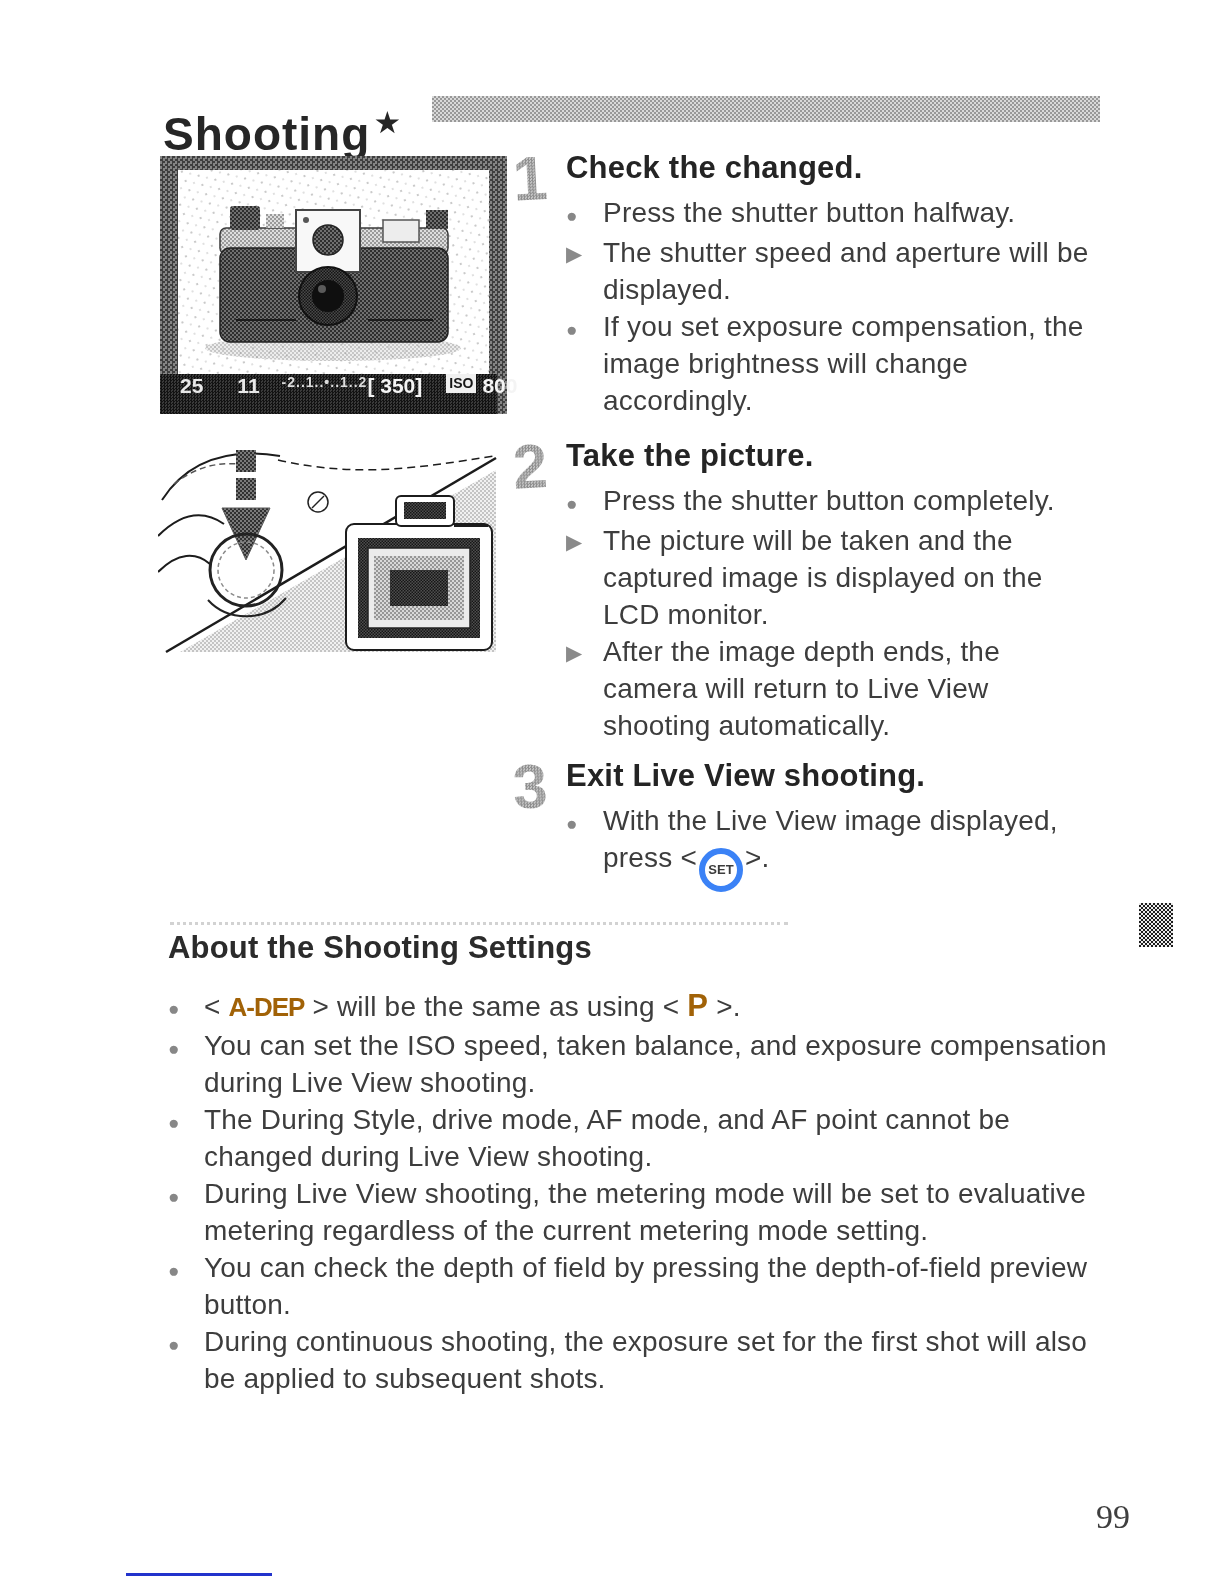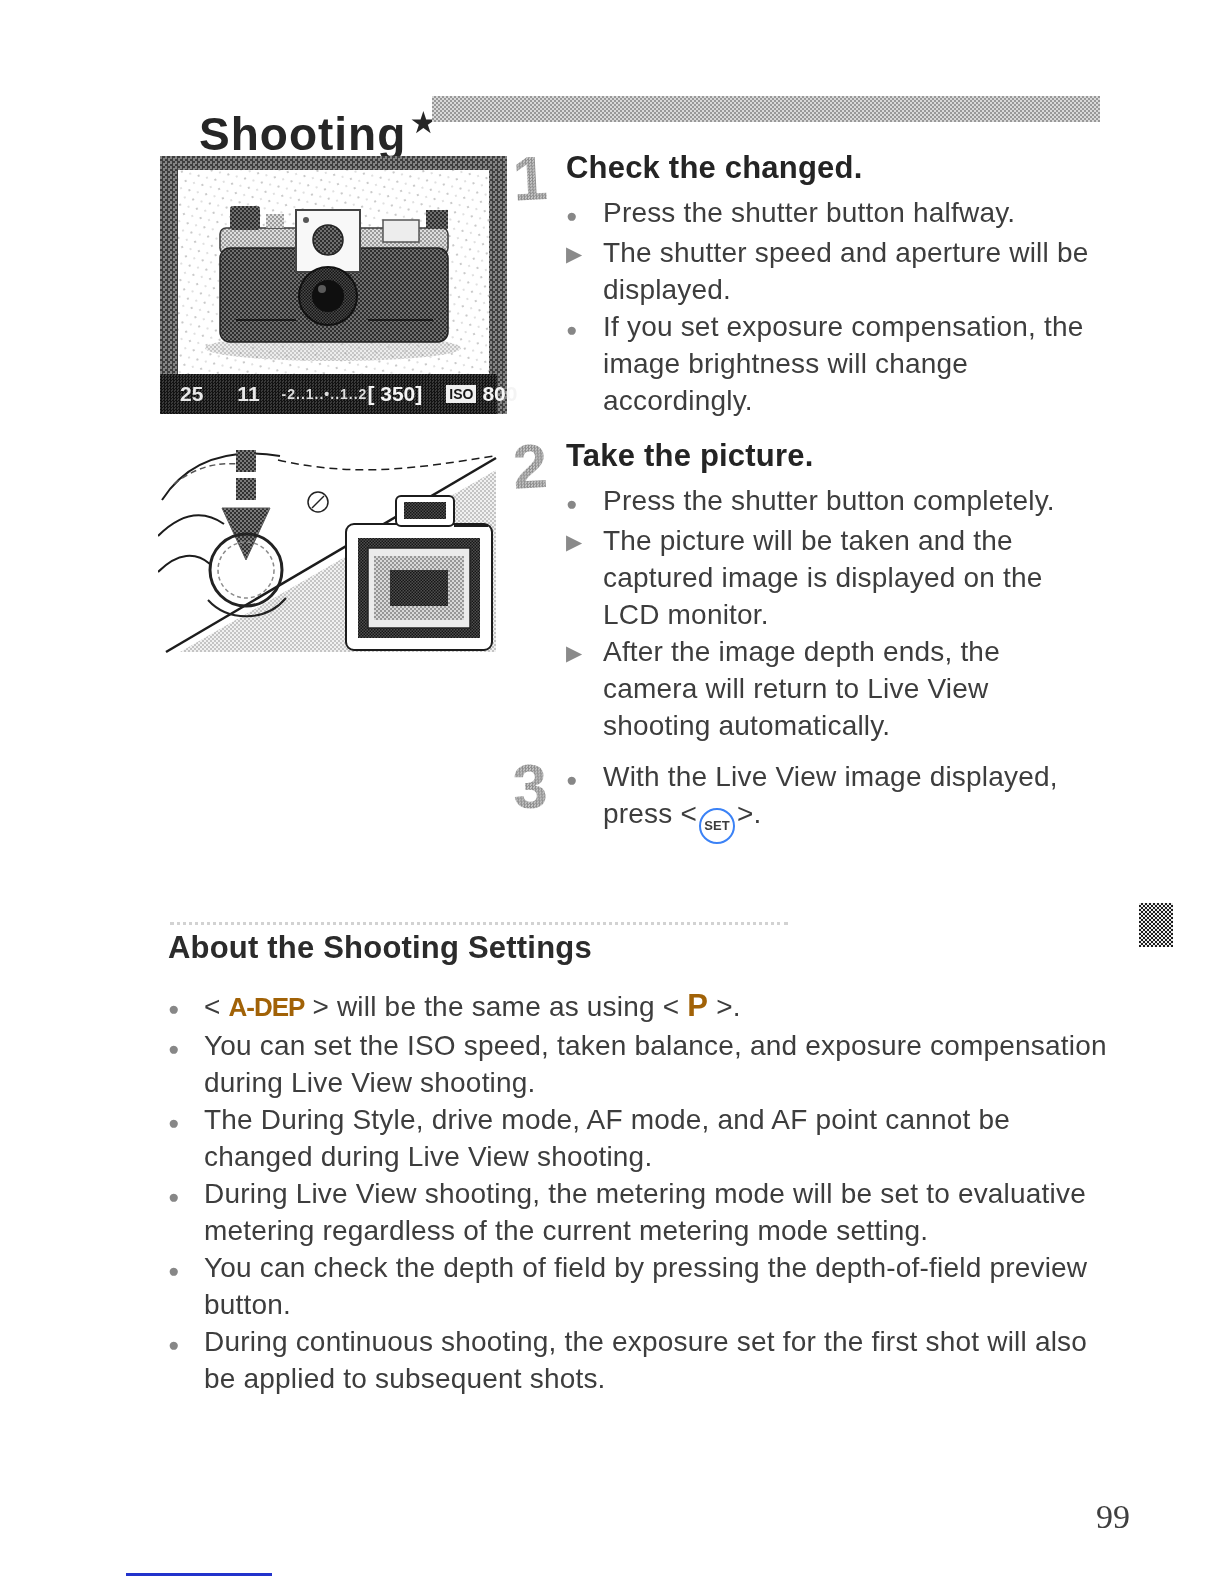--- a/index.html
+++ b/index.html
@@ -3,38 +3,38 @@
 <meta charset="utf-8">
 <style>
   html,body{margin:0;padding:0;background:#ffffff;}
   .page{
     position:relative;width:1224px;height:1584px;background:#ffffff;overflow:hidden;
     font-family:"Liberation Sans", sans-serif;color:#3b3b3b;
   }
   
   .title{
     position:absolute;left:163px;top:76px;
-    font-size:46px;font-weight:bold;color:#262626;letter-spacing:1px;white-space:nowrap;margin-left:36px;
+    font-size:46px;font-weight:bold;color:#262626;letter-spacing:1px;white-space:nowrap;
   }
   .title .star{font-size:27px;vertical-align:18px;margin-left:5px;}
   .title-bar{
     position:absolute;left:432px;top:96px;width:668px;height:26px;
     background:repeating-conic-gradient(#989898 0% 25%, #d9d9d9 0% 50%) 0 0 / 4px 4px;
   }
   
   .photo1{
     position:absolute;left:160px;top:156px;width:347px;height:258px;box-sizing:border-box;
     padding:14px 18px 40px 18px;
     background:repeating-conic-gradient(#3f3f3f 0% 25%, #858585 0% 50%) 0 0 / 5px 5px;
   }
   .photo1-inner{width:100%;height:100%;background:#fdfdfd;overflow:hidden;}
   .lcd-bar{
     position:absolute;left:0;right:10px;bottom:0;height:40px;
     background:repeating-conic-gradient(#121212 0% 25%, #3a3a3a 0% 50%) 0 0 / 3px 3px;
-    display:flex;align-items:center;padding:0 16px;box-sizing:border-box;
+    display:flex;align-items:flex-start;padding:0 16px;box-sizing:border-box;
     color:#e8e8e8;font-weight:bold;font-size:21px;white-space:nowrap;
   }
   .lcd-scale{font-size:14px;letter-spacing:1px;margin-left:22px;color:#dcdcdc;}
   .lcd-shutter{margin-left:4px;}
   .lcd-aperture{margin-left:34px;}
   .lcd-shots{margin-left:auto;color:#f4f4f4;}
   .iso-badge{
     display:inline-block;background:#f0f0f0;color:#161616;font-size:14px;font-weight:bold;
     padding:1px 3px;margin-left:24px;line-height:1.2;
   }
@@ -50,21 +50,21 @@
     -webkit-background-clip:text;background-clip:text;color:transparent;
     transform:rotate(-3deg);
   }
   .step-heading{margin:0 0 8px 53px;font-size:31px;font-weight:bold;color:#242424;letter-spacing:.2px;}
   .items{margin-left:53px;}
   .item{display:flex;font-size:28px;line-height:37px;color:#3d3d3d;}
   .item .marker{flex:none;width:37px;color:#878787;font-size:19px;padding-top:3px;}
   .item .marker.arrow{font-size:21px;color:#8a8a8a;padding-top:1px;}
   .item .text{width:497px;letter-spacing:.2px;}
   .set-icon{
-    display:inline-block;width:32px;height:32px;border:2px solid #3b82f6;border-radius:50%;
+    display:inline-block;width:32px;height:32px;border:6px solid #3b82f6;border-radius:50%;
     font-size:13px;font-weight:bold;color:#3c3c3c;text-align:center;line-height:31px;
     vertical-align:-7px;letter-spacing:0;margin:0 2px;
   }
   
   .about-noise{position:absolute;left:170px;top:922px;width:618px;border-top:3px dotted #d2d2d2;}
   .about{position:absolute;left:168px;top:930px;width:950px;}
   .about-heading{margin:0;font-size:31px;font-weight:bold;color:#2b2b2b;letter-spacing:.2px;}
   .about-bullets{margin-top:21px;}
   .bullet-item{display:flex;font-size:28px;line-height:37px;color:#3d3d3d;}
   .bullet-item .marker{flex:none;width:36px;color:#878787;font-size:19px;padding-top:3px;}
@@ -230,20 +230,21 @@
       </div>
       <div class="item">
         <span class="marker arrow">▶</span>
         <div class="text">After the image depth ends, the camera will return to Live View shooting automatically.</div>
       </div>
     </div>
   </section>
 
   <section class="step step-3">
     <div class="step-number">3</div>
+    <h2 class="step-heading">Exit Live View shooting.</h2>
     <div class="items">
       <div class="item">
         <span class="marker">●</span>
         <div class="text"><span>With the Live View image displayed, press &lt;</span><span class="set-icon">SET</span><span>&gt;.</span></div>
       </div>
     </div>
   </section>
 
   <div class="chapter-tab"></div>
 

